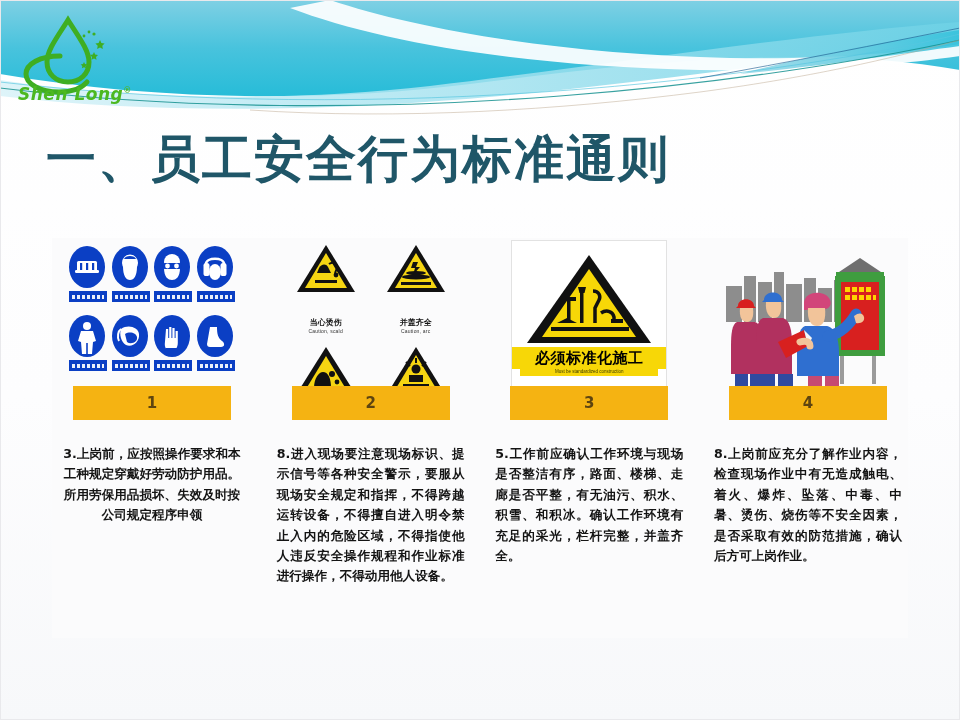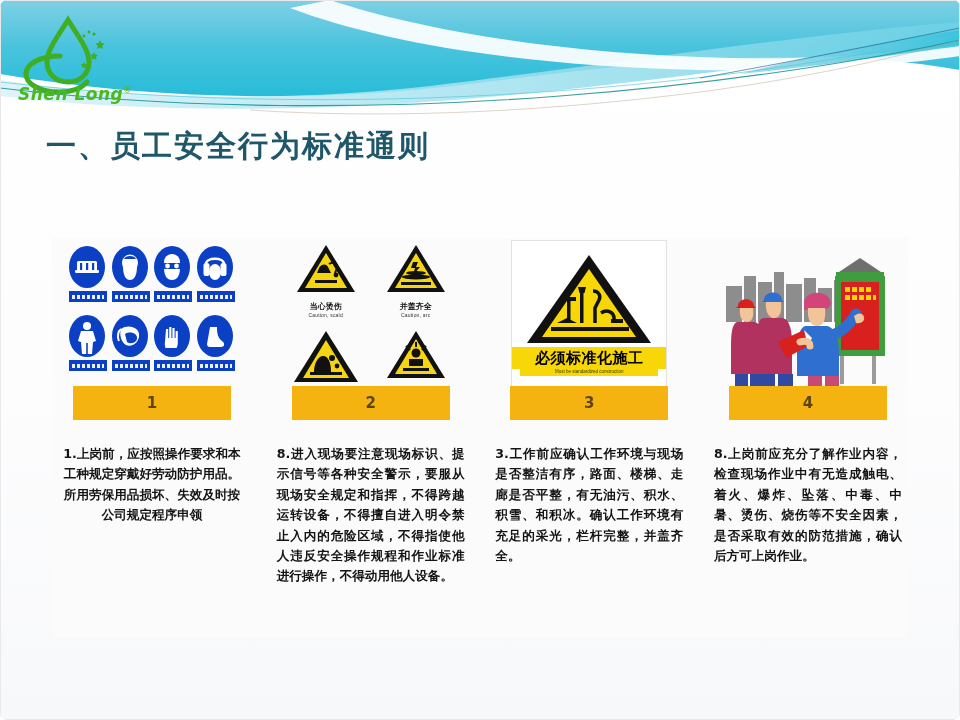--- a/index.html
+++ b/index.html
@@ -7,21 +7,20 @@
     padding: 0;
     background: #ffffff;
   }
   .slide {
     position: relative;
     width: 960px;
     height: 720px;
     overflow: hidden;
     background: linear-gradient(180deg, #ffffff 0%, #fdfdfe 55%, #f7f8fa 100%);
     font-family: "Liberation Sans", "DejaVu Sans", sans-serif;
-    border-radius: 7px;
   }
 
   
   .banner {
     position: absolute;
     left: 0; top: 0;
     width: 960px;
     height: 118px;
     overflow: hidden;
   }
@@ -52,21 +51,21 @@
   .logo-word sup {
     font-size: 8px;
     vertical-align: super;
   }
 
   
   .page-title {
     position: absolute;
     left: 46px;
     top: 126px;
-    font-size: 30px;
+    font-size: 50px;
     font-weight: bold;
     color: #1f5668;
     letter-spacing: 2px;
     white-space: nowrap;
     font-family: Liberation Mono, monospace;
   }
 
   
   .content {
     position: absolute;
@@ -170,21 +169,21 @@
   .warn-wrap {
     position: absolute;
     left: 50%; top: 4px;
     transform: translateX(-50%);
     width: 180px;
   }
   .warn-row { display: flex; justify-content: space-around; }
   .warn-item { width: 82px; text-align: center; }
   .warn-cn {
     font-size: 8px; font-weight: bold; color: #151515;
-    margin-top: 1px; font-family: "DejaVu Sans", sans-serif;
+    margin-top: 17px; font-family: "DejaVu Sans", sans-serif;
   }
   .warn-en { font-size: 5px; color: #333; letter-spacing: .2px; }
 
   
   .p3box {
     position: absolute;
     left: 50%; top: 2px;
     transform: translateX(-50%);
     width: 156px; height: 156px;
     background: #ffffff;
@@ -393,21 +392,21 @@
                   </div>
                   <div class="ppe-bar">
                       <i></i>
                     </div>
                 </div>
               </div>
             </div>
             <div class="numplate">1</div>
           </div>
         </div>
-        <div class="caption">1.上岗前，应按照操作要求和本工种规定穿戴好劳动防护用品。所用劳保用品损坏、失效及时按公司规定程序申领</div>
+        <div class="caption">3.上岗前，应按照操作要求和本工种规定穿戴好劳动防护用品。所用劳保用品损坏、失效及时按公司规定程序申领</div>
       </div>
 
       <div class="panel p2">
         <div class="figure">
           <div class="figure-inner">
             <div class="warn-wrap">
               <div class="warn-row">
                 <div class="warn-item">
                   <svg width="62" height="54" viewBox="0 0 62 54">
                     <path d="M31,3 L60,50 H2 Z" fill="#111"></path>
@@ -478,21 +477,21 @@
                 <path d="M70,40 c6,0 8,5 6,9 l-4,8 v15" fill="none" stroke="#111" stroke-width="3.5"></path>
                 <path d="M78,62 c6,-4 12,-1 13,4 l0,6" fill="none" stroke="#111" stroke-width="3.5"></path>
                 <rect x="88" y="68" width="12" height="4" fill="#111"></rect>
               </svg>
               <div class="p3label">必须标准化施工</div>
               <div class="p3sub">Must be standardized construction</div>
             </div>
             <div class="numplate">3</div>
           </div>
         </div>
-        <div class="caption">3.工作前应确认工作环境与现场是否整洁有序，路面、楼梯、走廊是否平整，有无油污、积水、积雪、和积冰。确认工作环境有充足的采光，栏杆完整，并盖齐全。</div>
+        <div class="caption">5.工作前应确认工作环境与现场是否整洁有序，路面、楼梯、走廊是否平整，有无油污、积水、积雪、和积冰。确认工作环境有充足的采光，栏杆完整，并盖齐全。</div>
       </div>
 
       <div class="panel p4">
         <div class="figure">
           <div class="figure-inner">
             <div class="p4wrap">
               <svg width="200" height="152" viewBox="0 0 200 152">
 
                 <g fill="#8d8d8d">
                   <rect x="18" y="48" width="16" height="36"></rect>

